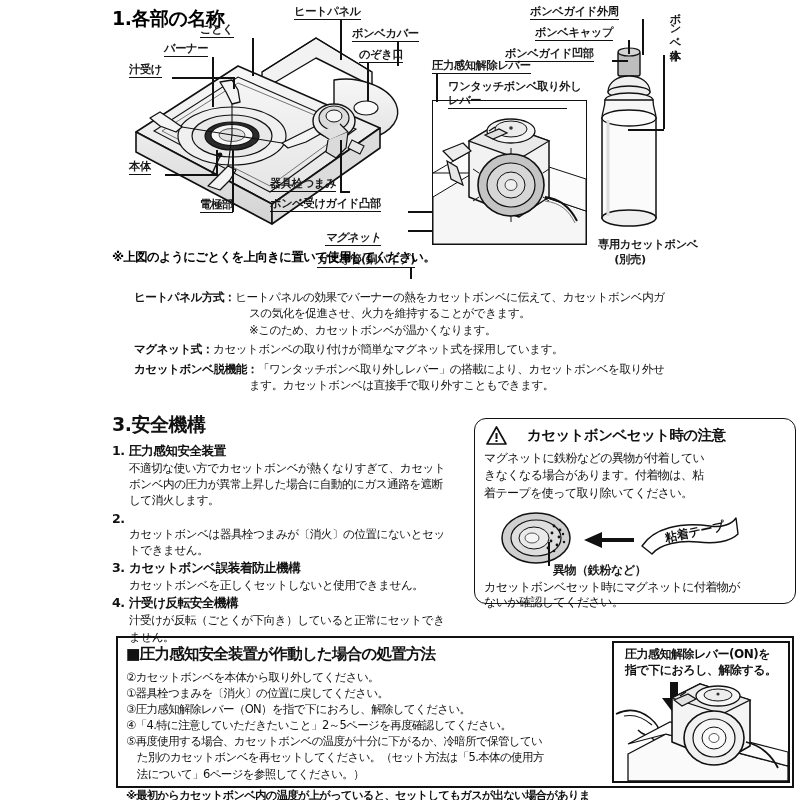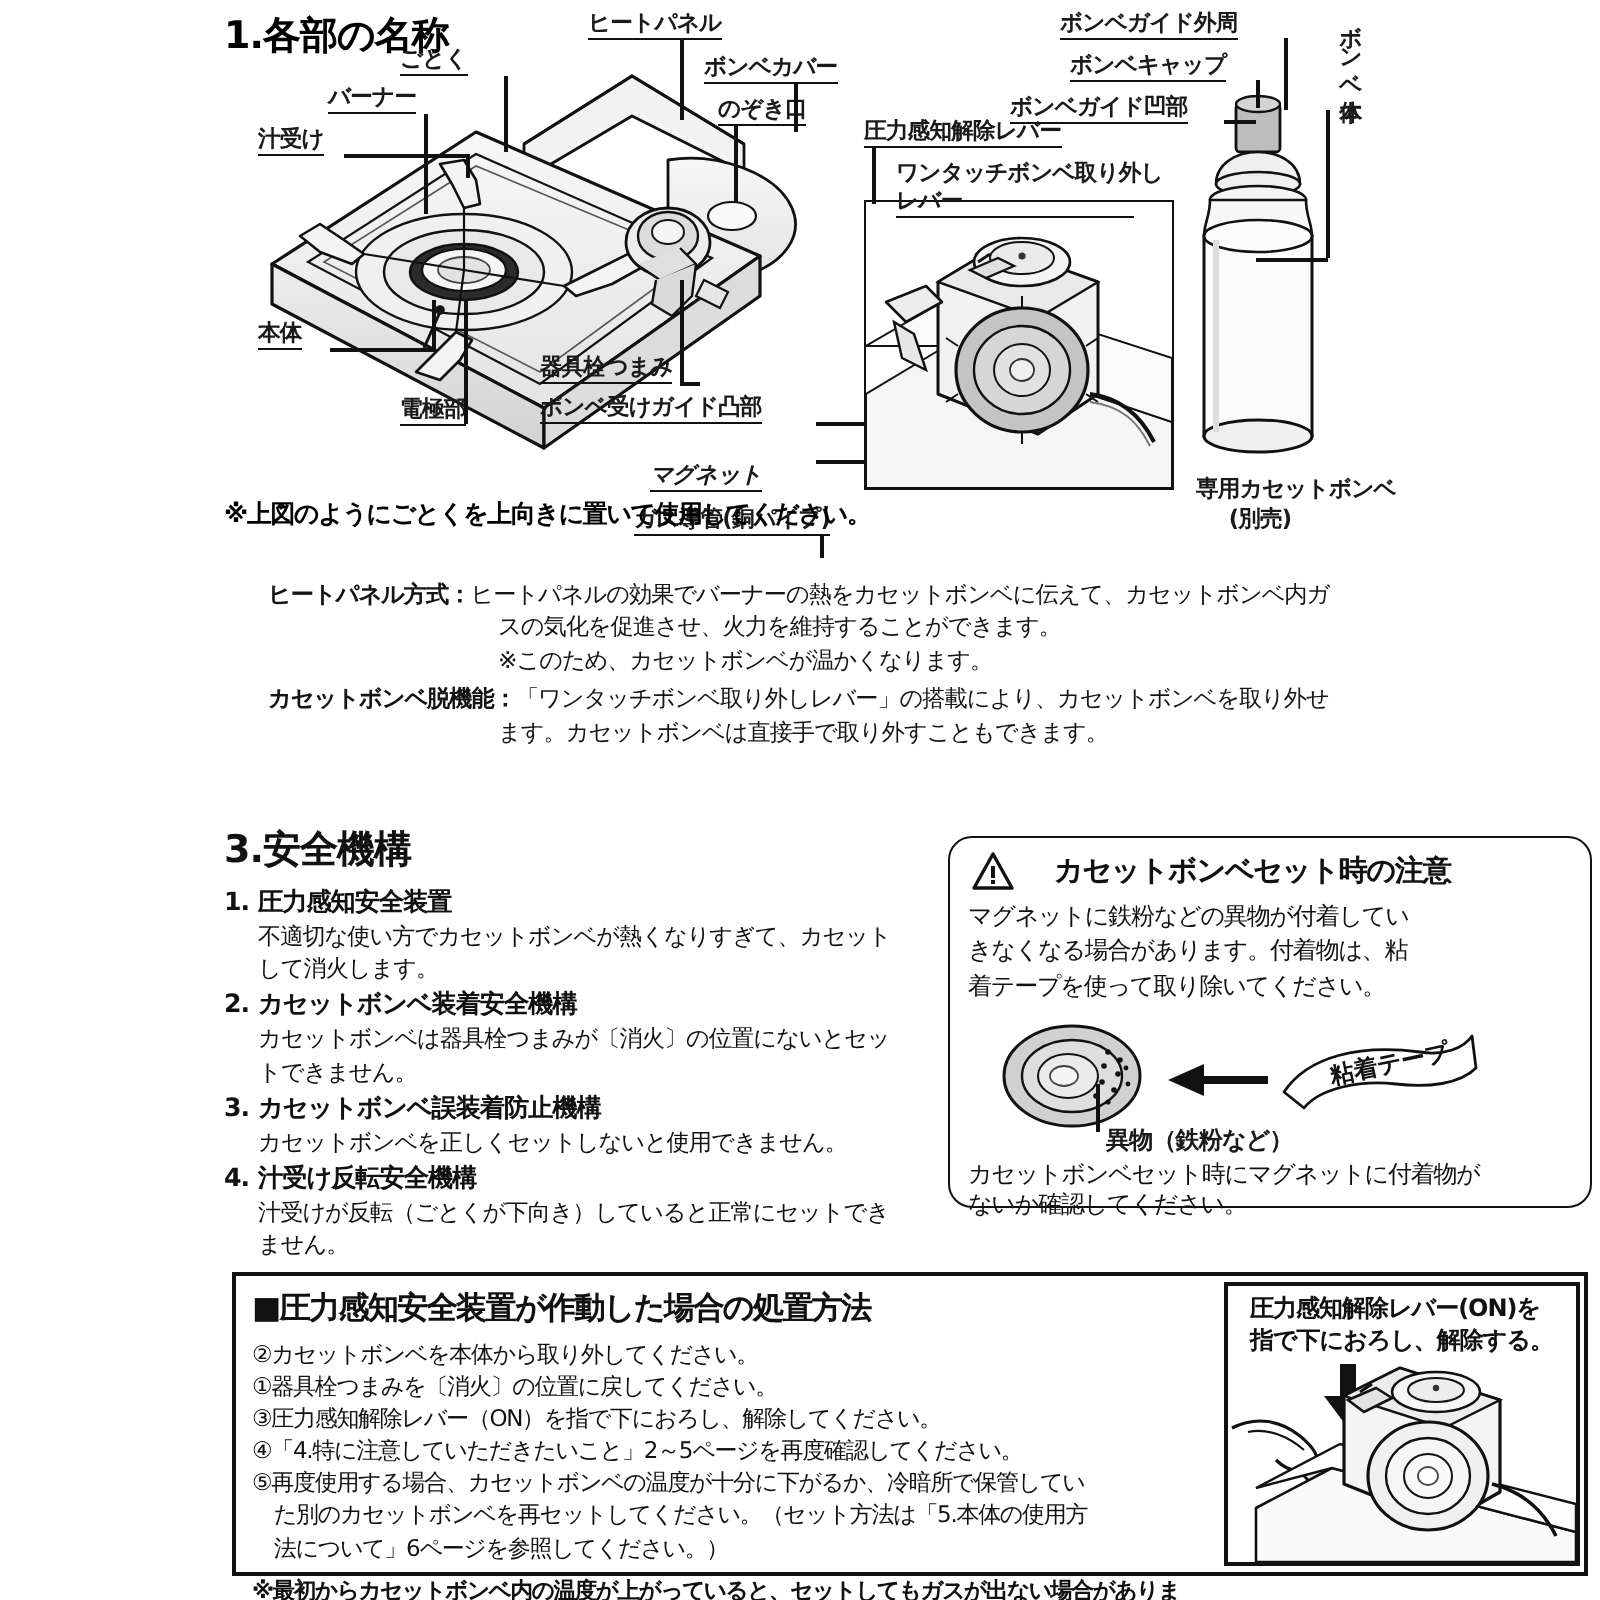--- a/index.html
+++ b/index.html
@@ -247,20 +247,26 @@
 
       <div class="feat-row">
         <div class="body-t feat-term" style="padding-left:22px;">ヒートパネル方式：</div>
         <div class="body-t feat-desc">
           <div>ヒートパネルの効果でバーナーの熱をカセットボンベに伝えて、カセットボンベ内ガ</div>
         </div>
       </div>
       <div class="body-t" style="padding-left:137px;">スの気化を促進させ、火力を維持することができます。</div>
       <div class="body-t" style="padding-left:137px;">※このため、カセットボンベが温かくなります。</div>
 
+      <div class="feat-row" style="margin-top:3px;">
+        <div class="body-t feat-term" style="padding-left:22px;">マグネット式：</div>
+        <div class="body-t feat-desc">
+          <div>カセットボンベの取り付けが簡単なマグネット式を採用しています。</div>
+        </div>
+      </div>
 
       <div class="feat-row" style="margin-top:3px;">
         <div class="body-t feat-term" style="padding-left:22px;">カセットボンベ脱機能：</div>
         <div class="body-t feat-desc">
           <div>「ワンタッチボンベ取り外しレバー」の搭載により、カセットボンベを取り外せ</div>
         </div>
       </div>
       <div class="body-t" style="padding-left:137px;">ます。カセットボンベは直接手で取り外すこともできます。</div>
     </div>
   </div>
@@ -269,27 +275,27 @@
     <div class="sec3-head">3.安全機構</div>
 
     <div style="width:360px;margin-top:5px;">
 
       <div class="saf-item">
         <div style="display:flex;">
           <div class="saf-num" style="width:17px;">1.</div>
           <div class="saf-num">圧力感知安全装置</div>
         </div>
         <div class="saf-body">不適切な使い方でカセットボンベが熱くなりすぎて、カセット</div>
+        <div class="saf-body">ボンベ内の圧力が異常上昇した場合に自動的にガス通路を遮断</div>
         <div class="saf-body">して消火します。</div>
       </div>
 
       <div class="saf-item">
         <div style="display:flex;">
           <div class="saf-num" style="width:17px;">2.</div>
-          <div class="saf-num">カセットボンベ装着安全機構</div>
         </div>
         <div class="saf-body">カセットボンベは器具栓つまみが〔消火〕の位置にないとセッ</div>
         <div class="saf-body">トできません。</div>
       </div>
 
       <div class="saf-item">
         <div style="display:flex;">
           <div class="saf-num" style="width:17px;">3.</div>
           <div class="saf-num">カセットボンベ誤装着防止機構</div>
         </div>

